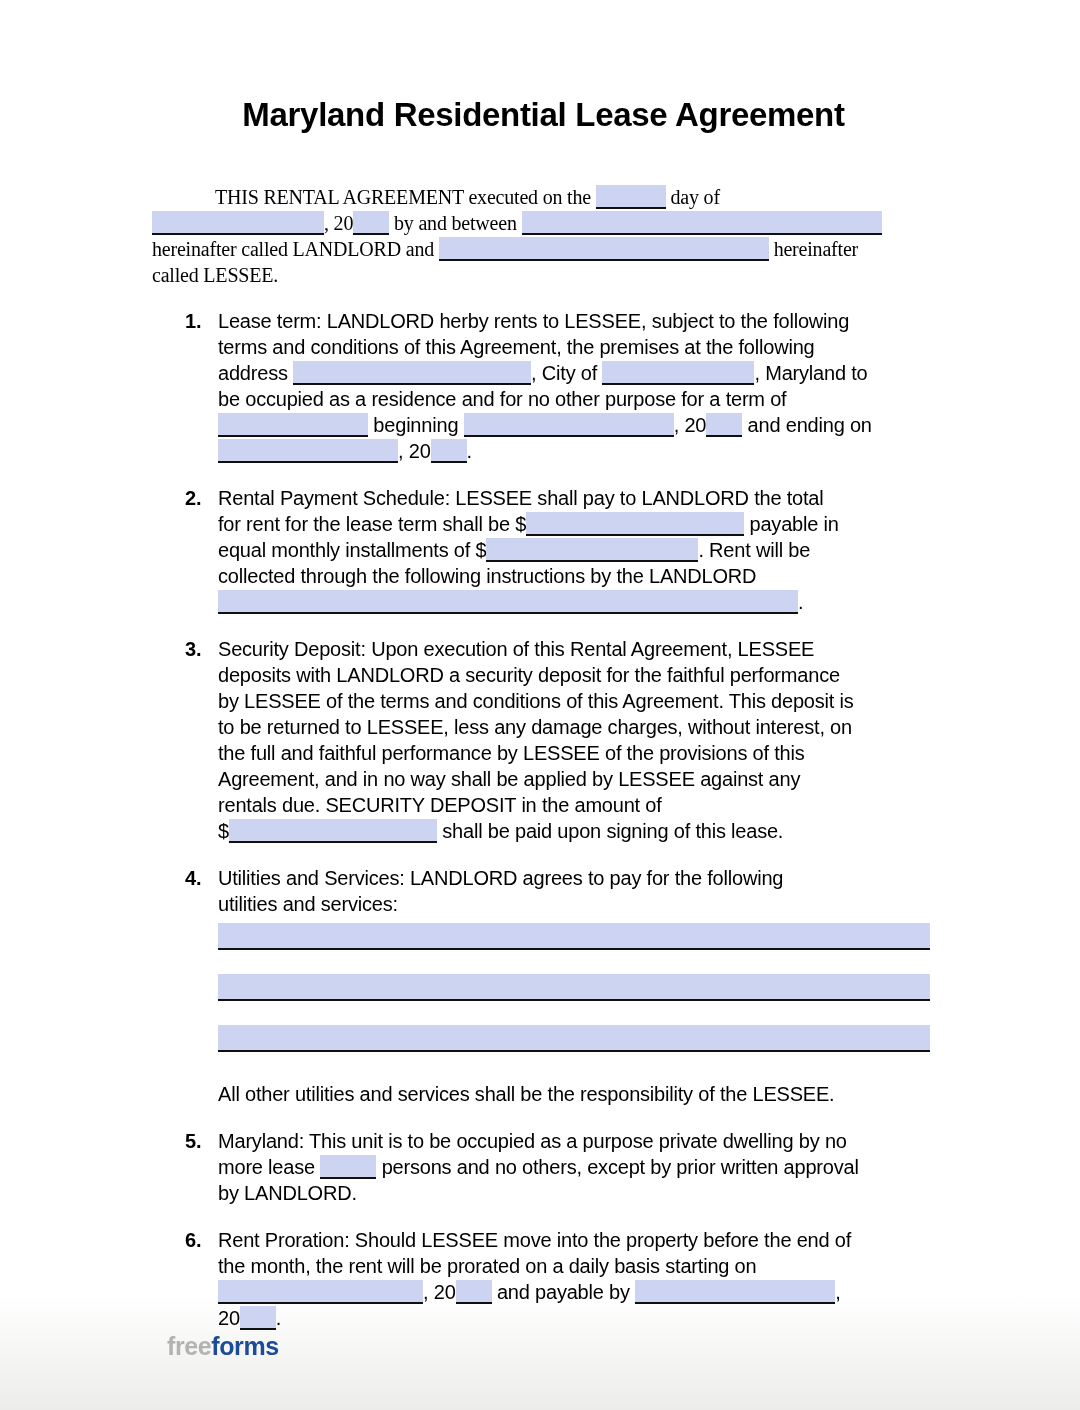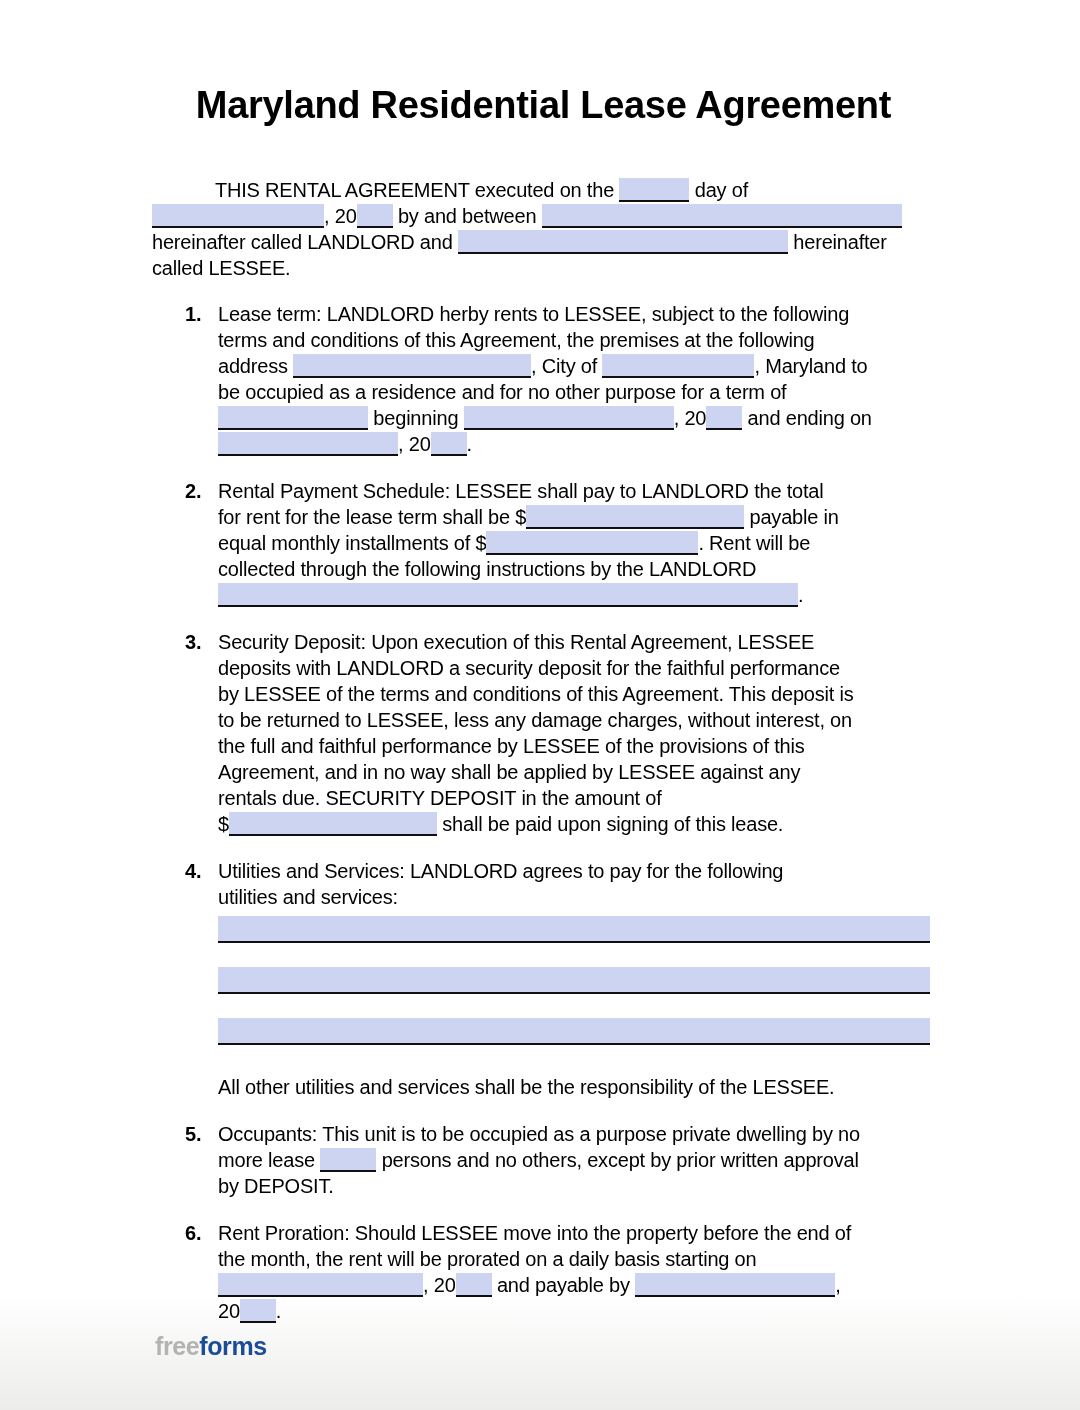--- a/index.html
+++ b/index.html
@@ -5,27 +5,28 @@
   html,body{margin:0;padding:0;}
   body{
     width:1080px;height:1410px;position:relative;overflow:hidden;
     background:#ffffff;color:#000;
     font-family:"Liberation Sans","DejaVu Sans",sans-serif;
   }
   .page-fade{position:absolute;left:0;right:0;bottom:0;height:115px;
     background:linear-gradient(180deg,#ffffff 0%,var(--page_fade,#ececea) 100%);}
   .doc{position:relative;z-index:1;padding-left:152px;padding-right:145px;}
   .title{
-    text-align:center;font-size:38px;font-weight:bold;letter-spacing:-0.3px;
-    margin:0;padding-top:84px;
+    text-align:center;font-size:33px;font-weight:bold;letter-spacing:-0.3px;
+    margin:12px;padding-top:84px;
   }
   .intro{
     margin:50px 0 0 0;width:783px;
     font-size:20px;line-height:26px;letter-spacing:-0.2px;
     text-indent:63px;
+    font-family:Liberation Serif, serif;
   }
   .sections{margin-top:20px;}
   .section{display:flex;margin:0 0 21px 33px;font-size:20px;line-height:26px;letter-spacing:-0.2px;}
   .num{width:33px;flex:none;font-weight:bold;}
   .content{width:720px;}
   .bold{font-weight:normal;}
   .blank{
     display:inline-block;height:22px;vertical-align:-5px;
     background:var(--field_highlight,#ccd4f1);
     border-bottom:2px solid var(--underline,#101010);
@@ -33,21 +34,21 @@
   .field-row{
     display:block;height:25px;margin:6px 0 24px 0;
     background:var(--field_highlight,#ccd4f1);
     border-bottom:2px solid var(--underline,#101010);
   }
   .spacer{display:block;}
   .footer-logo{
     position:absolute;left:155px;top:1332px;z-index:2;
     font-size:25px;font-weight:bold;letter-spacing:-0.4px;
   }
-  .logo-free{color:var(--logo_free,#b3b3b3);}
+  .logo-free{color:var(--logo_free,#b3b3b3);margin-left:12px;}
   .logo-forms{color:var(--logo_forms,#1b4c97);text-align:right;}
 </style>
 </head>
 <body>
 
 <div class="page-fade"></div>
 
 <div class="doc">
   <h1 class="title">Maryland Residential Lease Agreement</h1>
   <p class="intro"><span>THIS RENTAL AGREEMENT executed on the </span><span class="blank" style="width: 70px;"></span><span> day of</span><br><span class="blank" style="width: 172px;"></span><span>, 20</span><span class="blank" style="width: 36px;"></span><span> by and between </span><span class="blank" style="width: 360px;"></span><br><span>hereinafter called LANDLORD and </span><span class="blank" style="width: 330px;"></span><span> hereinafter</span><br><span>called LESSEE.</span></p>
@@ -63,21 +64,21 @@
       <div class="section">
         <div class="num">3.</div>
         <div class="content"><span class="bold">Security Deposit</span><span>: Upon execution of this Rental Agreement, LESSEE</span><br><span>deposits with LANDLORD a security deposit for the faithful performance</span><br><span>by LESSEE of the terms and conditions of this Agreement. This deposit is</span><br><span>to be returned to LESSEE, less any damage charges, without interest, on</span><br><span>the full and faithful performance by LESSEE of the provisions of this</span><br><span>Agreement, and in no way shall be applied by LESSEE against any</span><br><span>rentals due. SECURITY DEPOSIT in the amount of</span><br><span>$</span><span class="blank" style="width: 208px;"></span><span> shall be paid upon signing of this lease.</span></div>
       </div>
       <div class="section">
         <div class="num">4.</div>
         <div class="content"><span class="bold">Utilities and Services</span><span>: LANDLORD agrees to pay for the following</span><br><span>utilities and services:</span><div class="field-row" style="width: 712px;"></div><div class="field-row" style="width: 712px;"></div><div class="field-row" style="width: 712px;"></div><div class="spacer" style="height: 5px;"></div><span>All other utilities and services shall be the responsibility of the LESSEE.</span></div>
       </div>
       <div class="section">
         <div class="num">5.</div>
-        <div class="content"><span class="bold">Occupants</span><span>: This unit is to be occupied as a purpose private dwelling by no</span><br><span>more lease </span><span class="blank" style="width: 56px;"></span><span> persons and no others, except by prior written approval</span><br><span>by DEPOSIT.</span></div>
+        <div class="content"><span class="bold">Maryland</span><span>: This unit is to be occupied as a purpose private dwelling by no</span><br><span>more lease </span><span class="blank" style="width: 56px;"></span><span> persons and no others, except by prior written approval</span><br><span>by LANDLORD.</span></div>
       </div>
       <div class="section">
         <div class="num">6.</div>
         <div class="content"><span class="bold">Rent Proration</span><span>: Should LESSEE move into the property before the end of</span><br><span>the month, the rent will be prorated on a daily basis starting on</span><br><span class="blank" style="width: 205px;"></span><span>, 20</span><span class="blank" style="width: 36px;"></span><span> and payable by </span><span class="blank" style="width: 200px;"></span><span>,</span><br><span>20</span><span class="blank" style="width: 36px;"></span><span>.</span></div>
       </div>
     </div>
 </div>
 
 <div class="footer-logo"><span class="logo-free">free</span><span class="logo-forms">forms</span></div>
 

